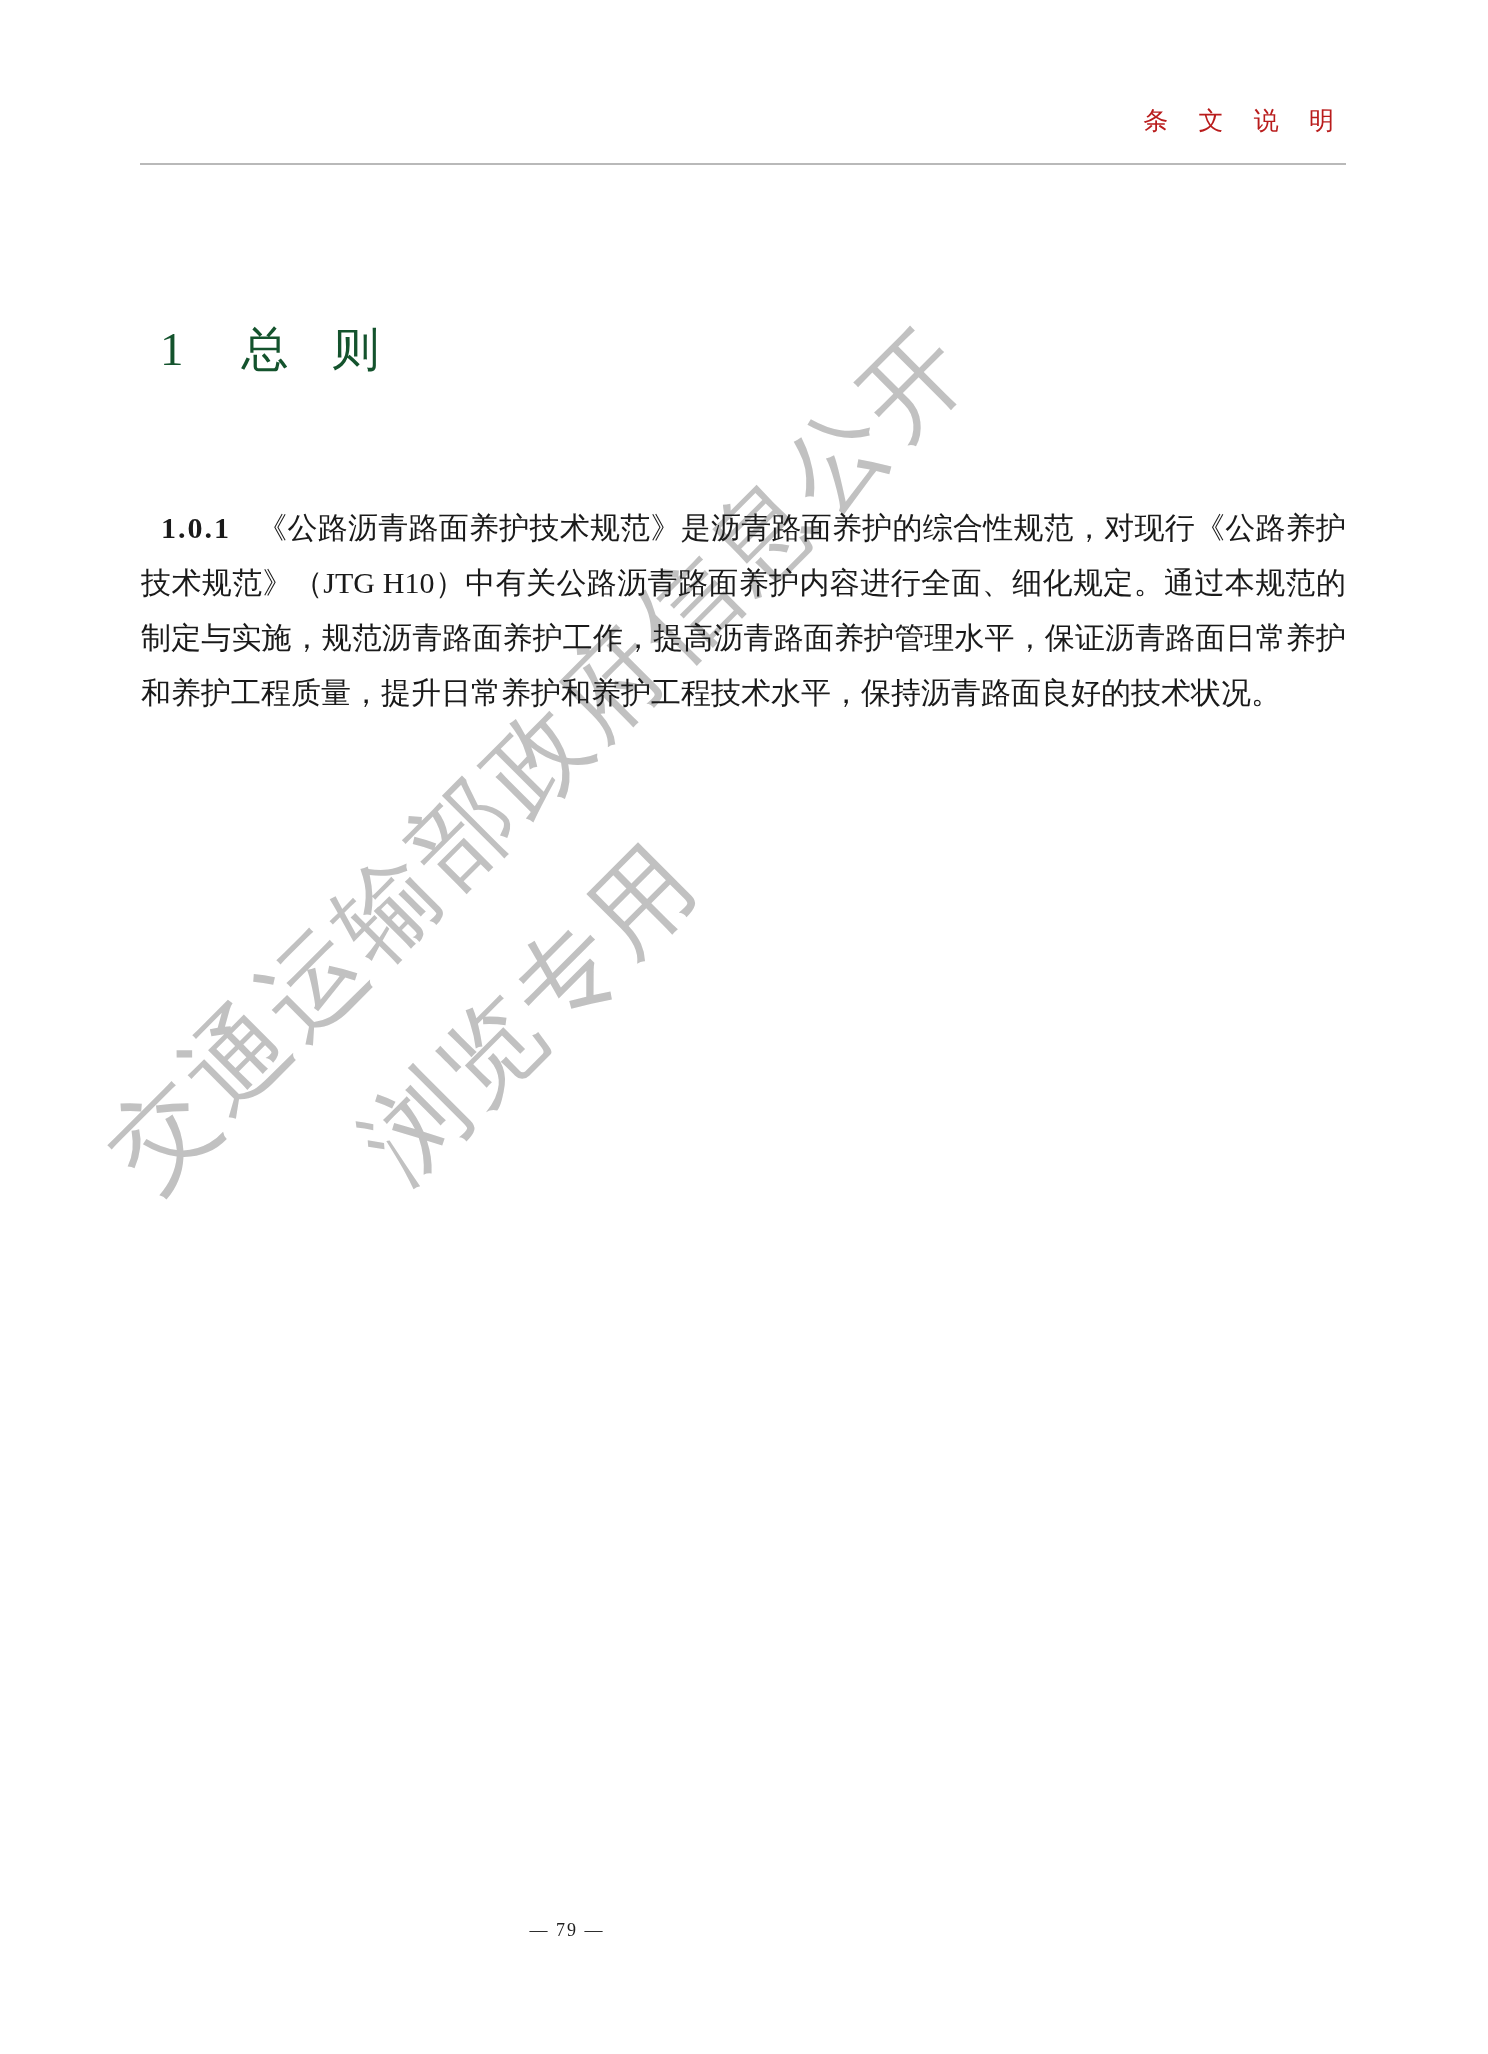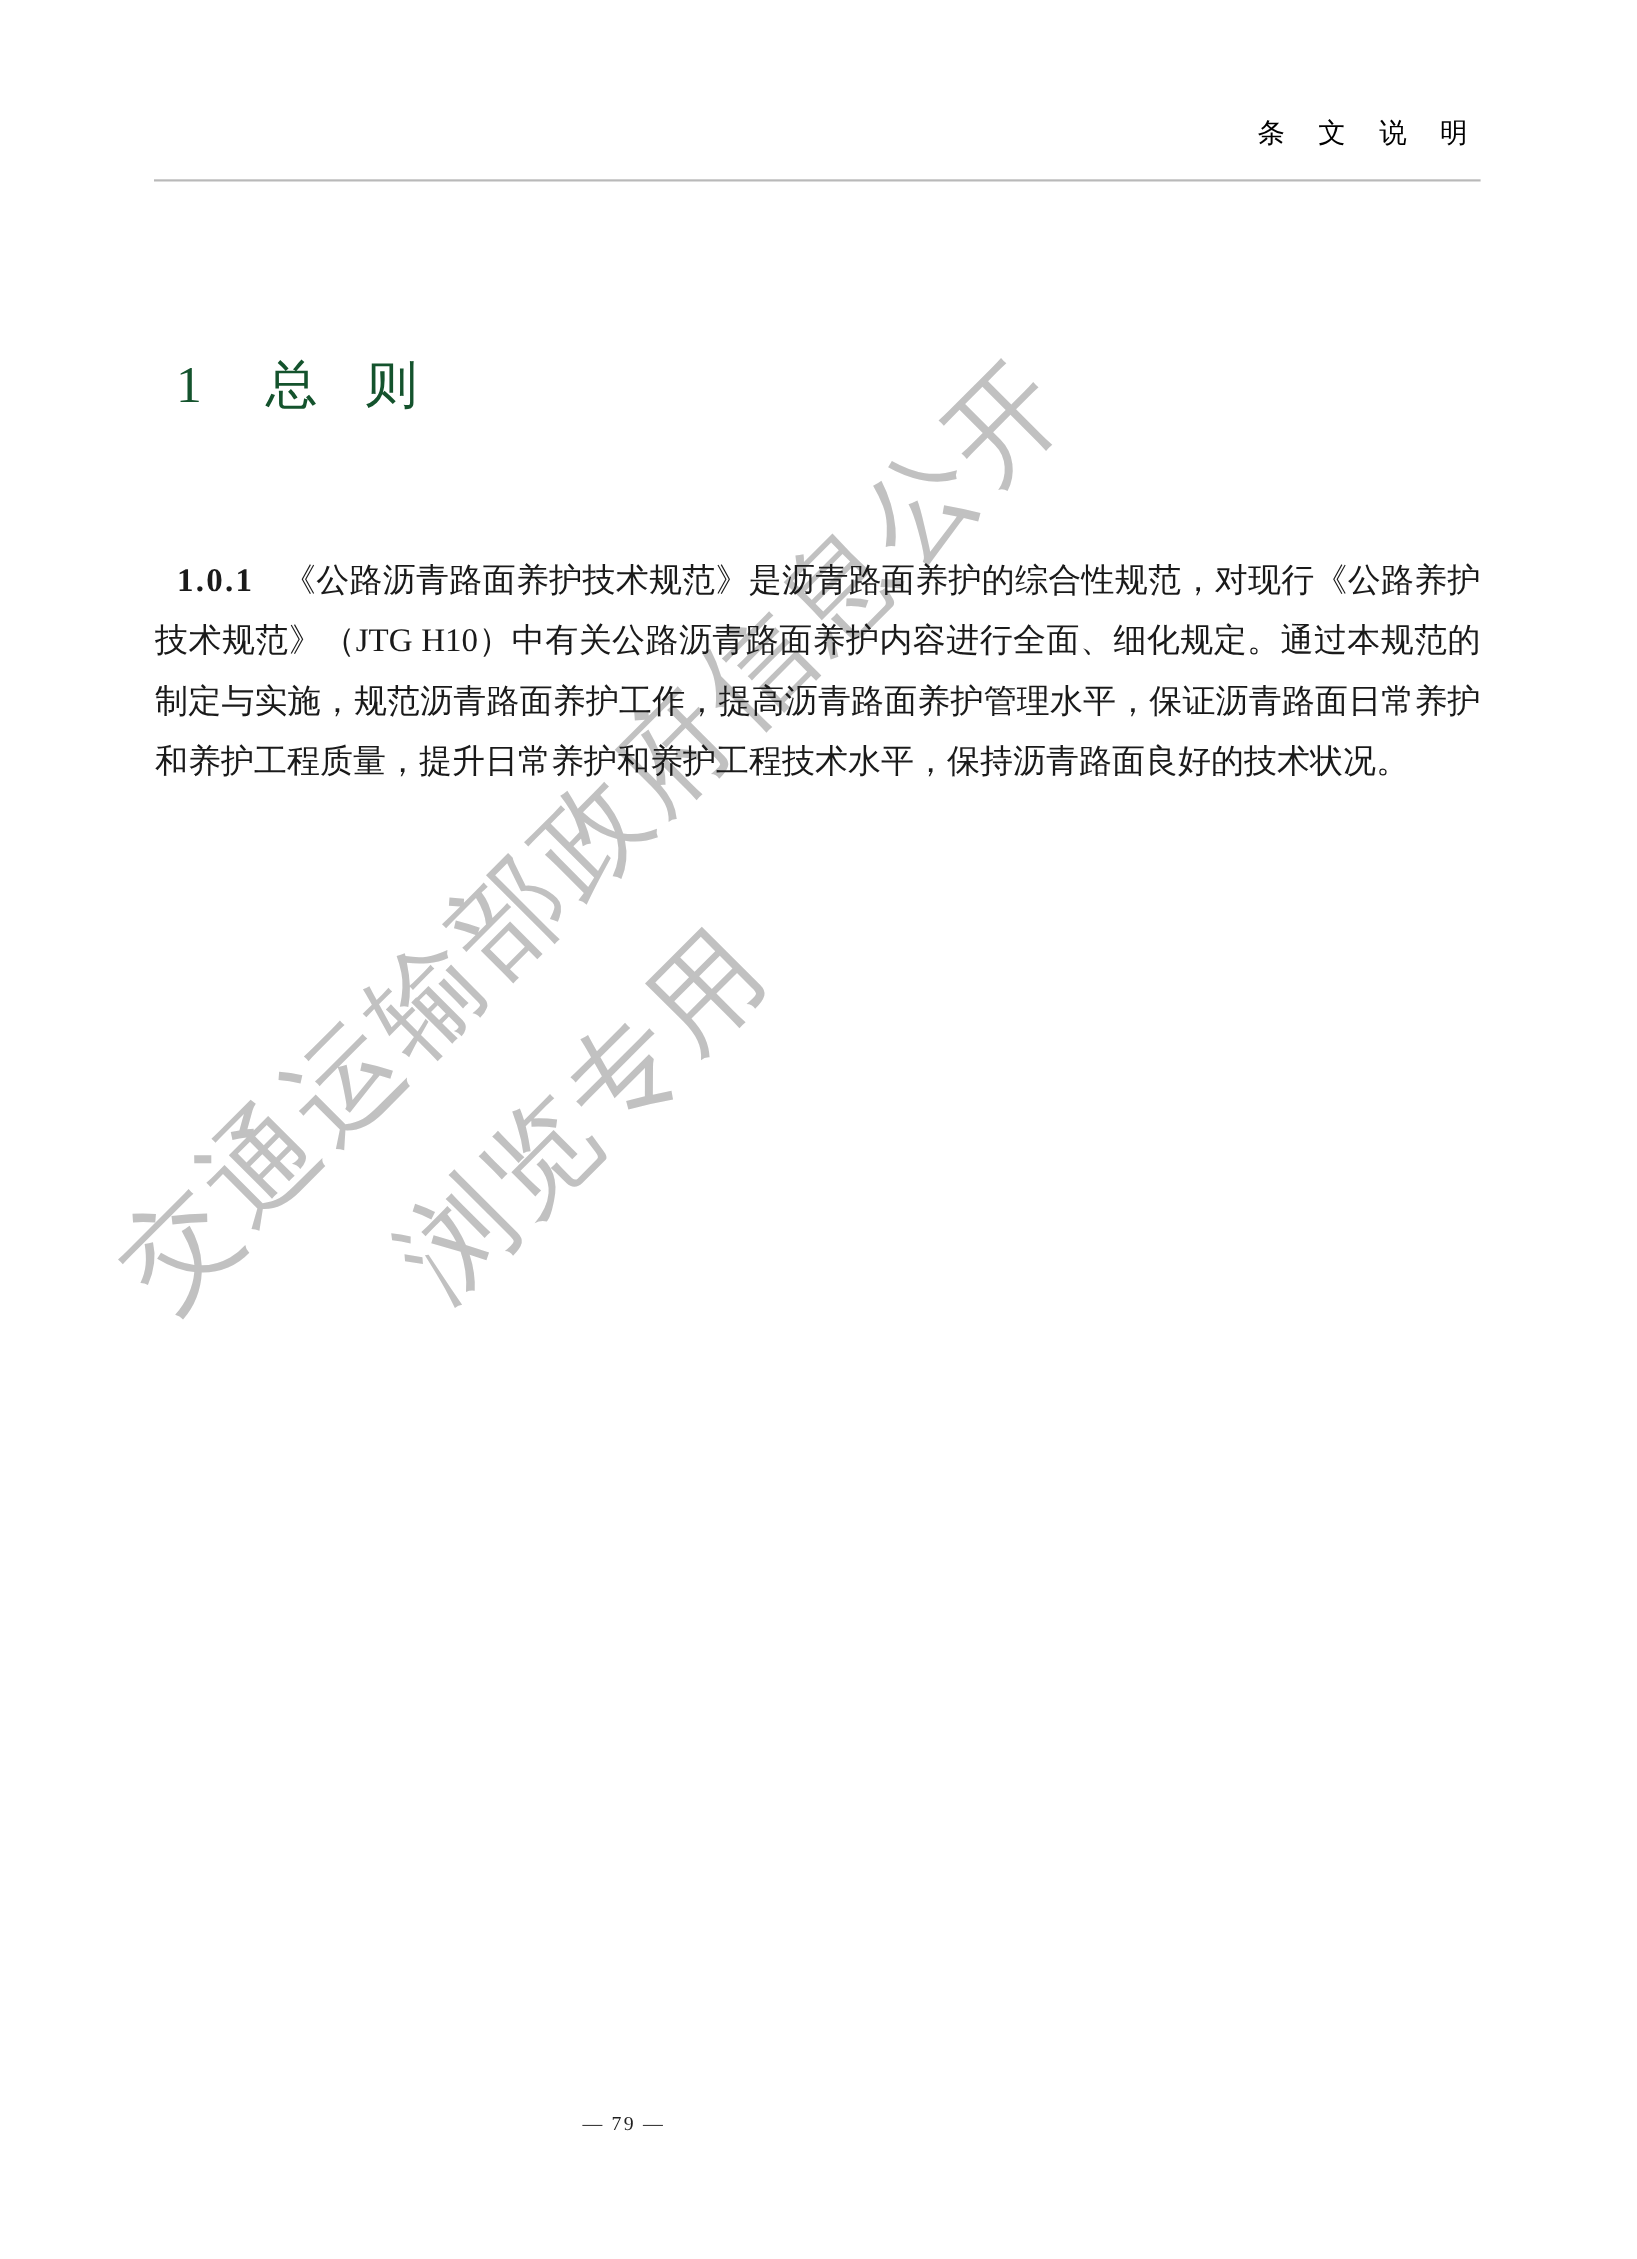--- a/index.html
+++ b/index.html
@@ -19,21 +19,21 @@
 
   
   .running-header {
     position: absolute;
     top: 104px;
     left: 141px;
     width: 1205px;
     text-align: right;
     font-size: 25px;
     letter-spacing: 12px;
-    color: #000000;
+    color: #b91c1c;
     z-index: 2;
   }
   .header-rule {
     position: absolute;
     top: 163px;
     left: 140px;
     width: 1206px;
     height: 2px;
     background: #b9b9b9;
     z-index: 2;

